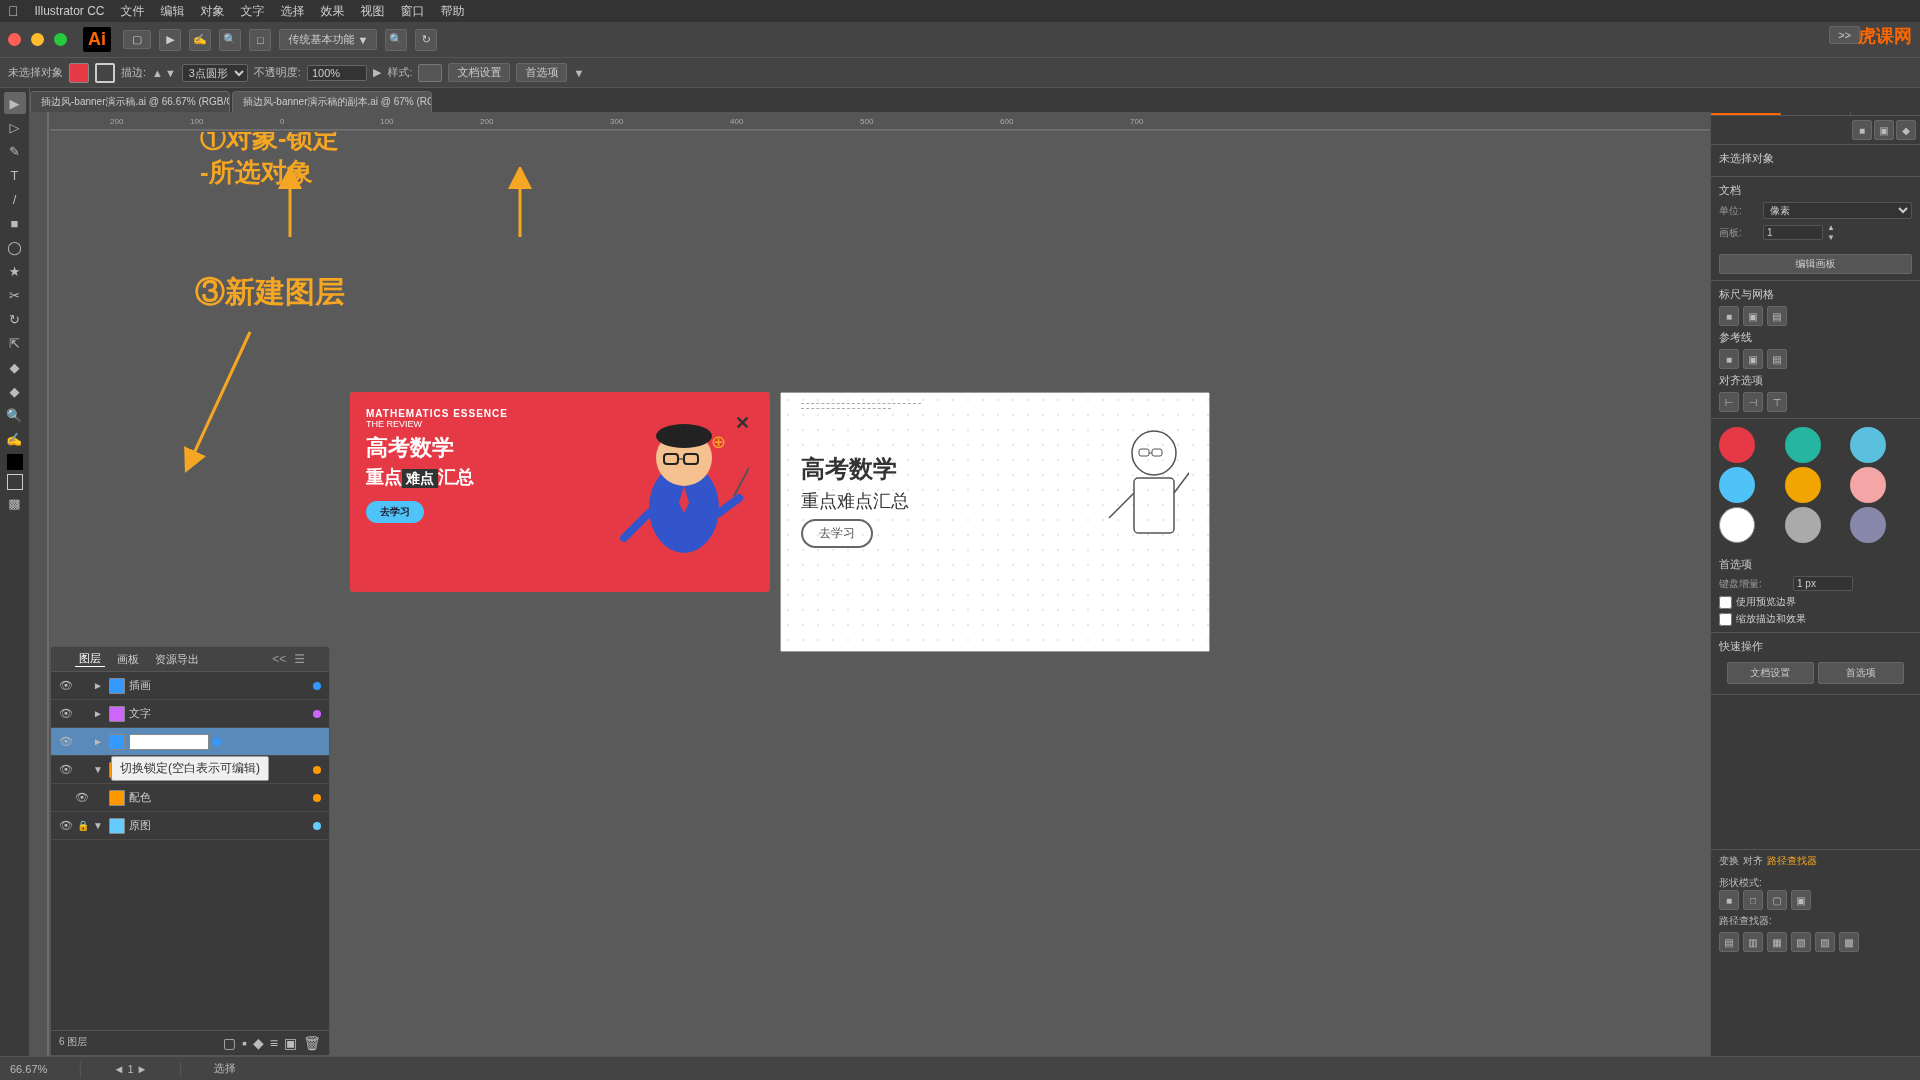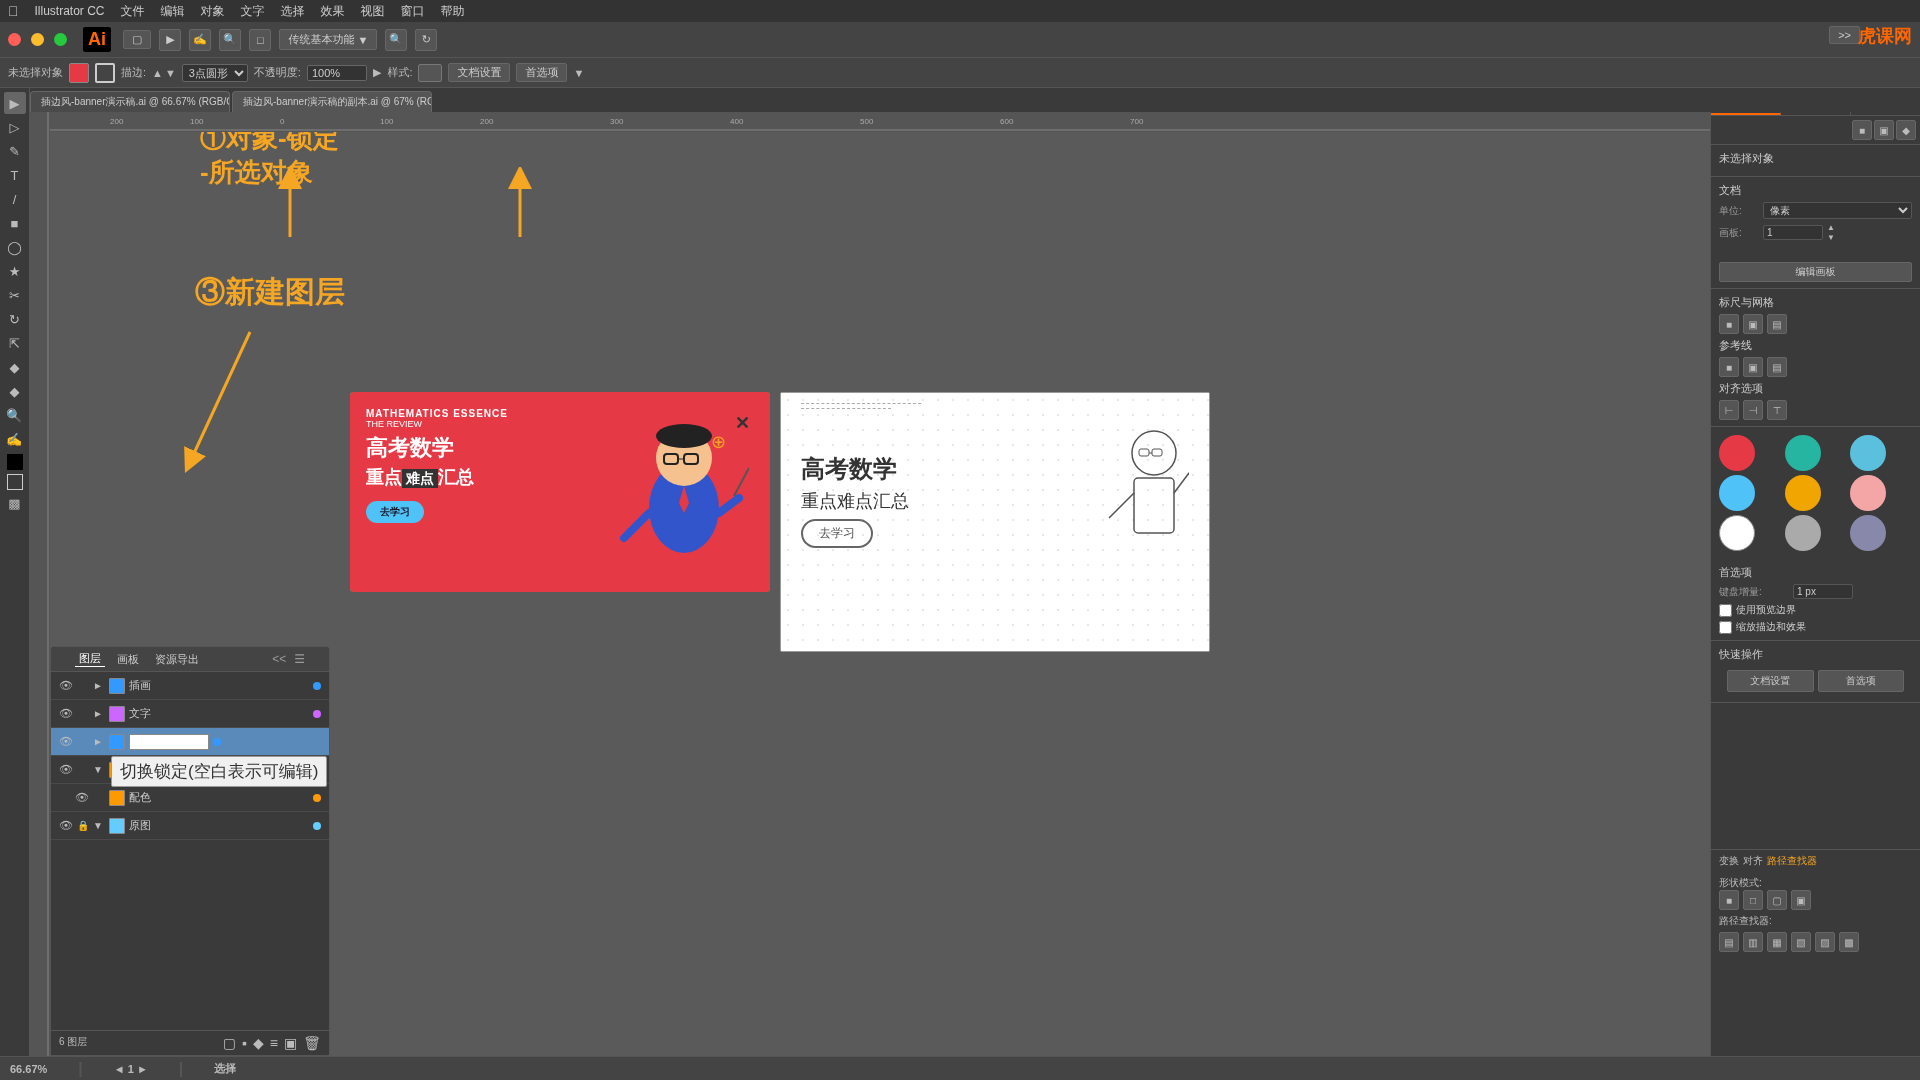--- a/index.html
+++ b/index.html
@@ -237,29 +237,29 @@
       display: flex; padding: 4px 8px; gap: 6px;
       background: #3a3a3a; border-top: 1px solid #555;
       position: absolute; bottom: 0; left: 0; right: 0;
     }
     .layers-count { color: #bbb; font-size: 10px; flex: 1; }
     .layers-action { color: #bbb; font-size: 14px; cursor: pointer; }
 
     
     .tooltip {
       position: absolute; background: #f0f0f0; border: 1px solid #999;
-      color: #333; font-size: 17px; padding: 3px 8px; border-radius: 2px;
+      color: #333; font-size: 12px; padding: 3px 8px; border-radius: 2px;
       white-space: nowrap; z-index: 200;
     }
 
     
     .status-bar {
       position: absolute; bottom: 0; left: 0; right: 0; height: 24px;
       background: #444; border-top: 1px solid #555;
-      display: flex; align-items: center; padding: 0 10px; gap: 31px; z-index: 100; font-weight: bold;
+      display: flex; align-items: center; padding: 0 10px; gap: 31px; z-index: 100;
     }
     .status-item { color: #bbb; font-size: 11px; }
 
     
     .quick-btns {
       display: flex; gap: 4px; padding: 4px 8px;
     }
     .quick-btn {
       flex: 1; background: #555; border: 1px solid #666; color: #ccc;
       font-size: 10px; padding: 3px 2px; border-radius: 2px; cursor: pointer;
@@ -545,21 +545,21 @@
       </select>
     </div>
     <div class="rpanel-row">
       <span class="rpanel-label">画板:</span>
       <input class="rpanel-input" type="text" value="1" style="">
       <div style="display:flex;flex-direction:column;gap:1px;">
         <span style="color:#bbb;font-size:8px;cursor:pointer;">▲</span>
         <span style="color:#bbb;font-size:8px;cursor:pointer;">▼</span>
       </div>
     </div>
-    <button class="rpanel-btn" style="width:100%;margin-top:16px;">编辑画板</button>
+    <button class="rpanel-btn" style="width:100%;margin-top:8px;">编辑画板</button>
   </div>
 
   <div class="rpanel-section">
     <div class="rpanel-title">标尺与网格</div>
     <div style="display:flex;gap:4px;margin-bottom:4px;">
       <div class="rpanel-icon">■</div>
       <div class="rpanel-icon">▣</div>
       <div class="rpanel-icon">▤</div>
     </div>
     <div class="rpanel-title">参考线</div>

